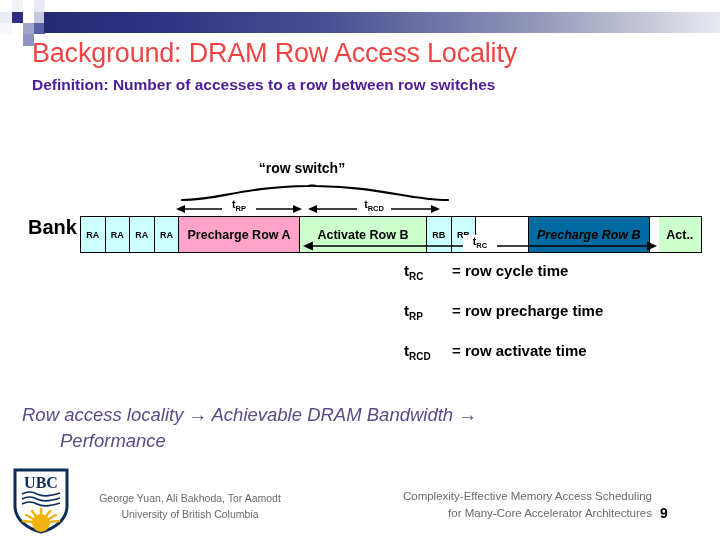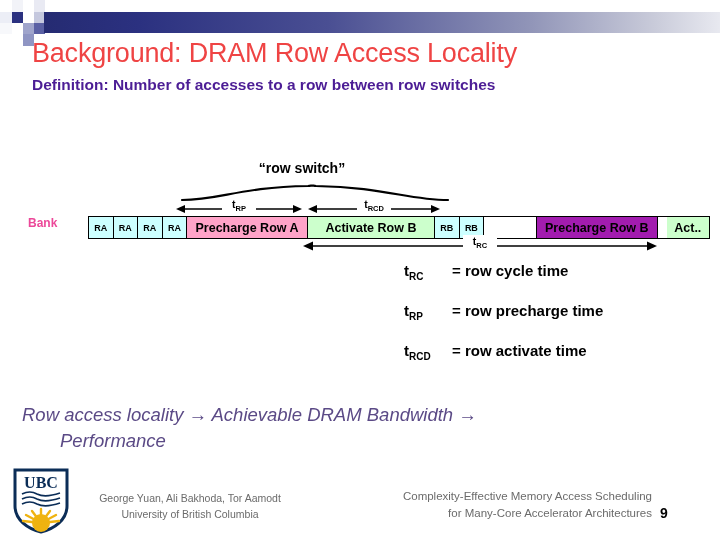--- a/index.html
+++ b/index.html
@@ -82,30 +82,30 @@
     background: #fff;
     width: 34px;
     margin: 0 auto;
     line-height: 13px;
   }
   .arrow-label sub { font-size: 7.5px; font-weight: bold; }
 
   #bank-label {
     position: absolute;
     left: 28px; top: 66px;
-    font-size: 12px;
-    font-weight: bold;
-    color: #ec4899;
+    font-size: 20px;
+    font-weight: bold;
+    color: #000000;
   }
 
   
   #timeline {
     position: absolute;
-    left: 88px; top: 66px;
-    width: 622px; height: 23px;
+    left: 80px; top: 66px;
+    width: 622px; height: 37px;
     display: flex;
     border: 1.5px solid #000;
     box-sizing: border-box;
     background: #fff;
   }
   .seg {
     border-right: 1.5px solid #000;
     box-sizing: border-box;
     display: flex;
     align-items: center;
@@ -245,21 +245,21 @@
       </div>
     <div class="seg small" style="width:26px;background:#ccffff;">
         <span>RB</span>
       </div>
     <div class="seg small" style="width:26px;background:#ccffff;">
         <span>RB</span>
       </div>
     <div class="seg small" style="width:56px;background:#ffffff;">
         <span></span>
       </div>
-    <div class="seg big" style="width:128px;background:#a21caf;">
+    <div class="seg big" style="width:128px;background:#0369a1;font-style:italic;">
         <span>Precharge Row B</span>
       </div>
     <div class="seg big" style="width:45px;background:#ccffcc;">
         <span>Act..</span>
       </div>
   </div>
 
   <div id="trc-arrow">
     <svg width="354" height="16" viewBox="0 0 354 16">
       <line x1="5" y1="8" x2="349" y2="8" stroke="#000" stroke-width="1.6"></line>

